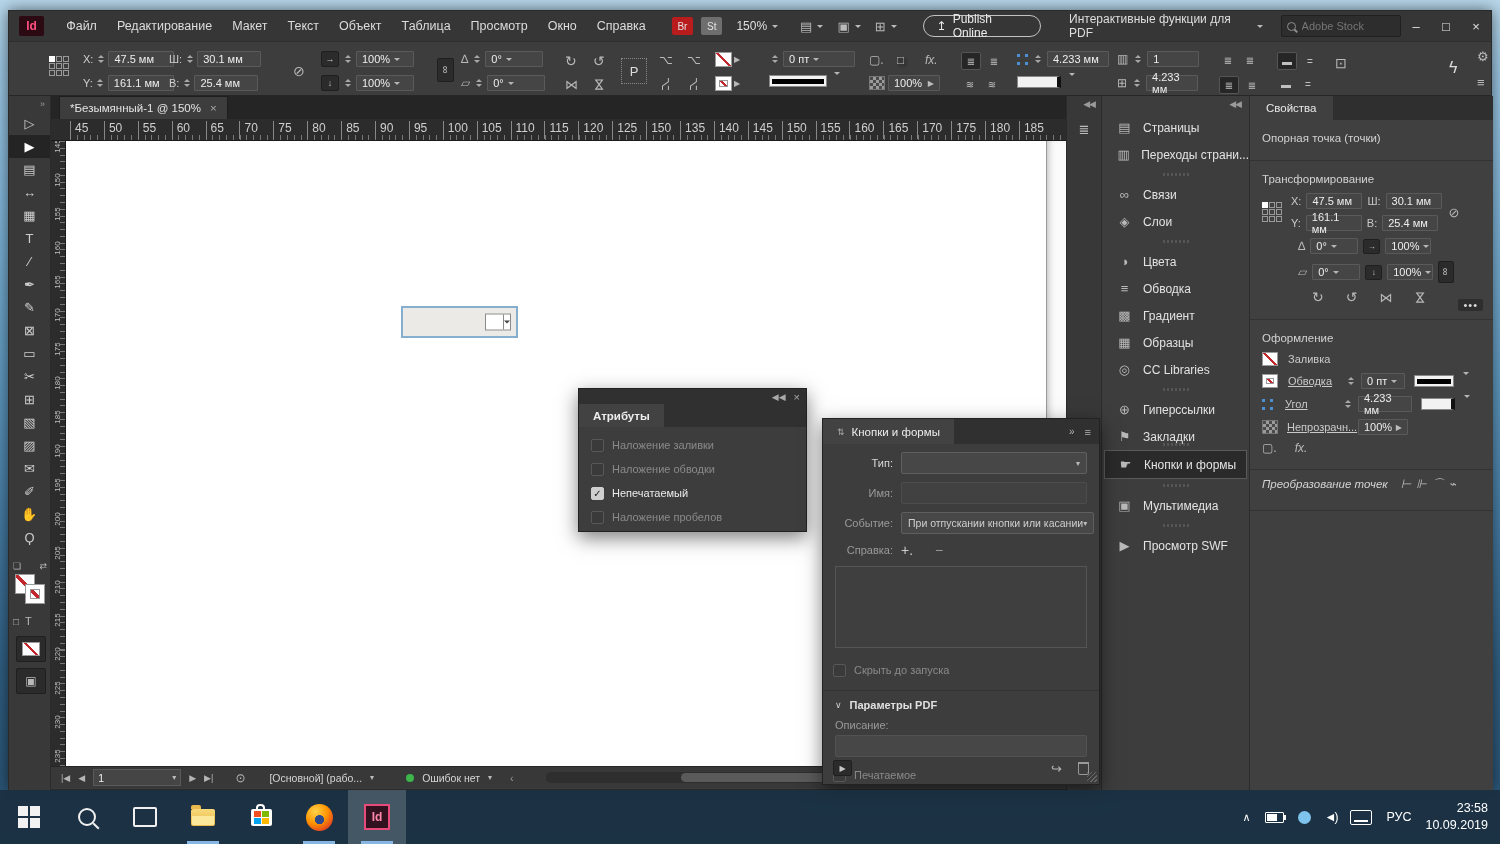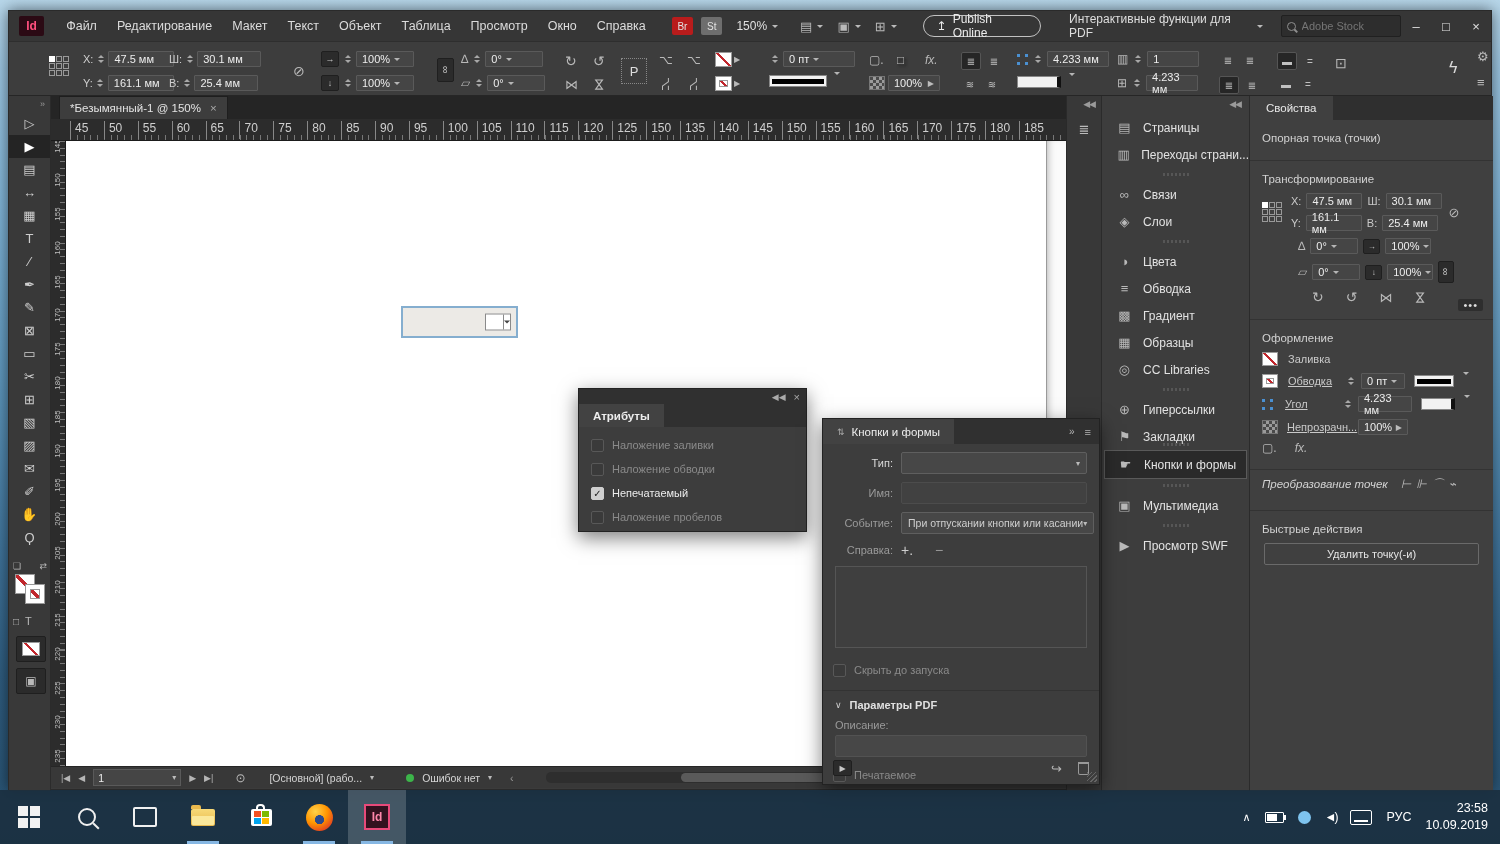--- a/index.html
+++ b/index.html
@@ -733,24 +733,20 @@
       </div>
       <div class="psec">
         <div class="prow" style="margin-bottom:12px;font-style:italic;">
             <span class="phead" style="margin:0;">Преобразование точек</span>
           <span class="ico" style="margin-left:8px;">⊢</span>
           <span class="ico">⊩</span>
           <span class="ico">⌒</span>
           <span class="ico">⌁</span>
         </div>
       </div>
-      <div class="psec" style="border-bottom:0;">
-        <div class="phead">Быстрые действия</div>
-        <div class="qbtn">Удалить точку(-и)</div>
-      </div>
     </div>
   </div>
 
   <div class="fpanel" style="left:578px;top:388px;width:227px;height:142px;">
     <div class="fp-top">
       <span>◀◀</span>
       <span style="font-size:11px;">×</span>
     </div>
     <div class="fp-tabs">
         <div class="fp-tab">Атрибуты</div>

